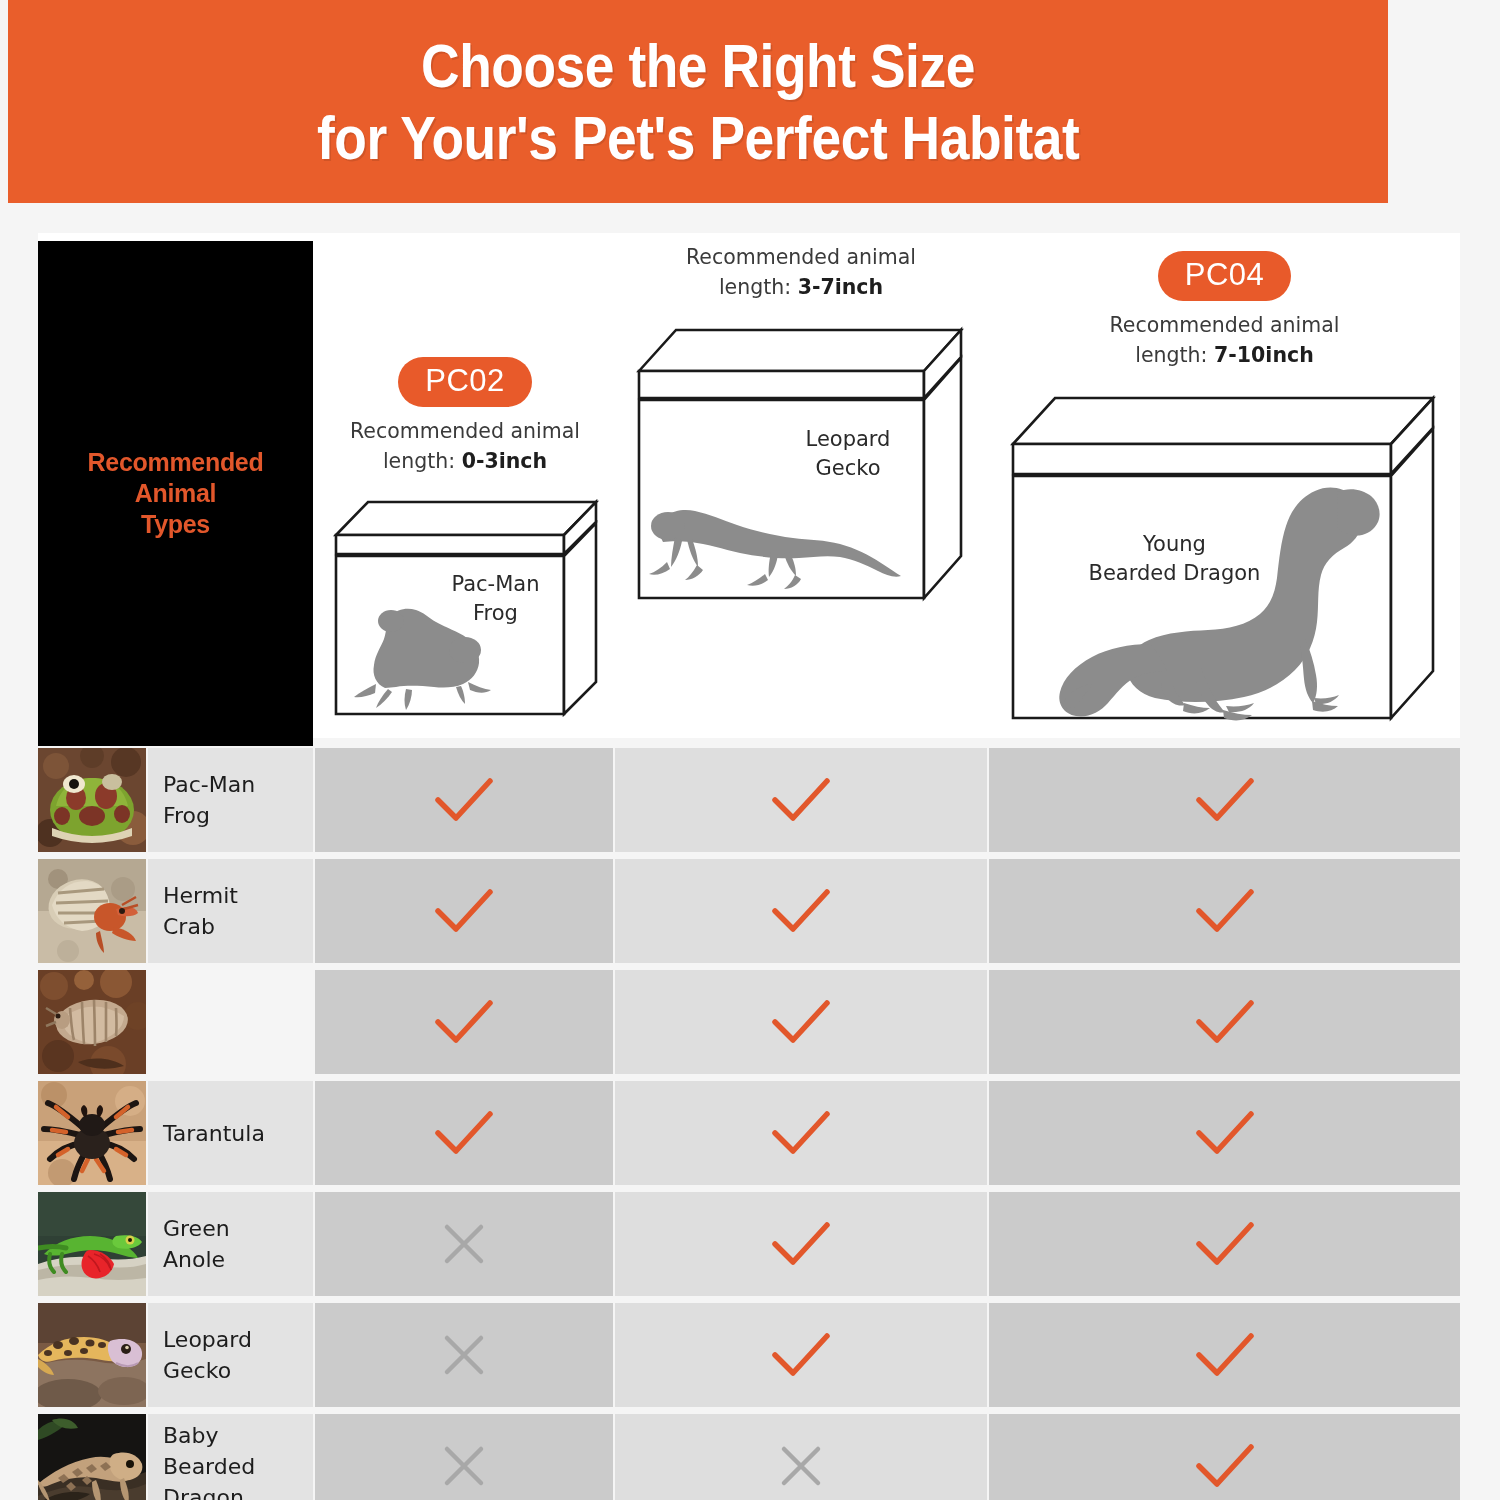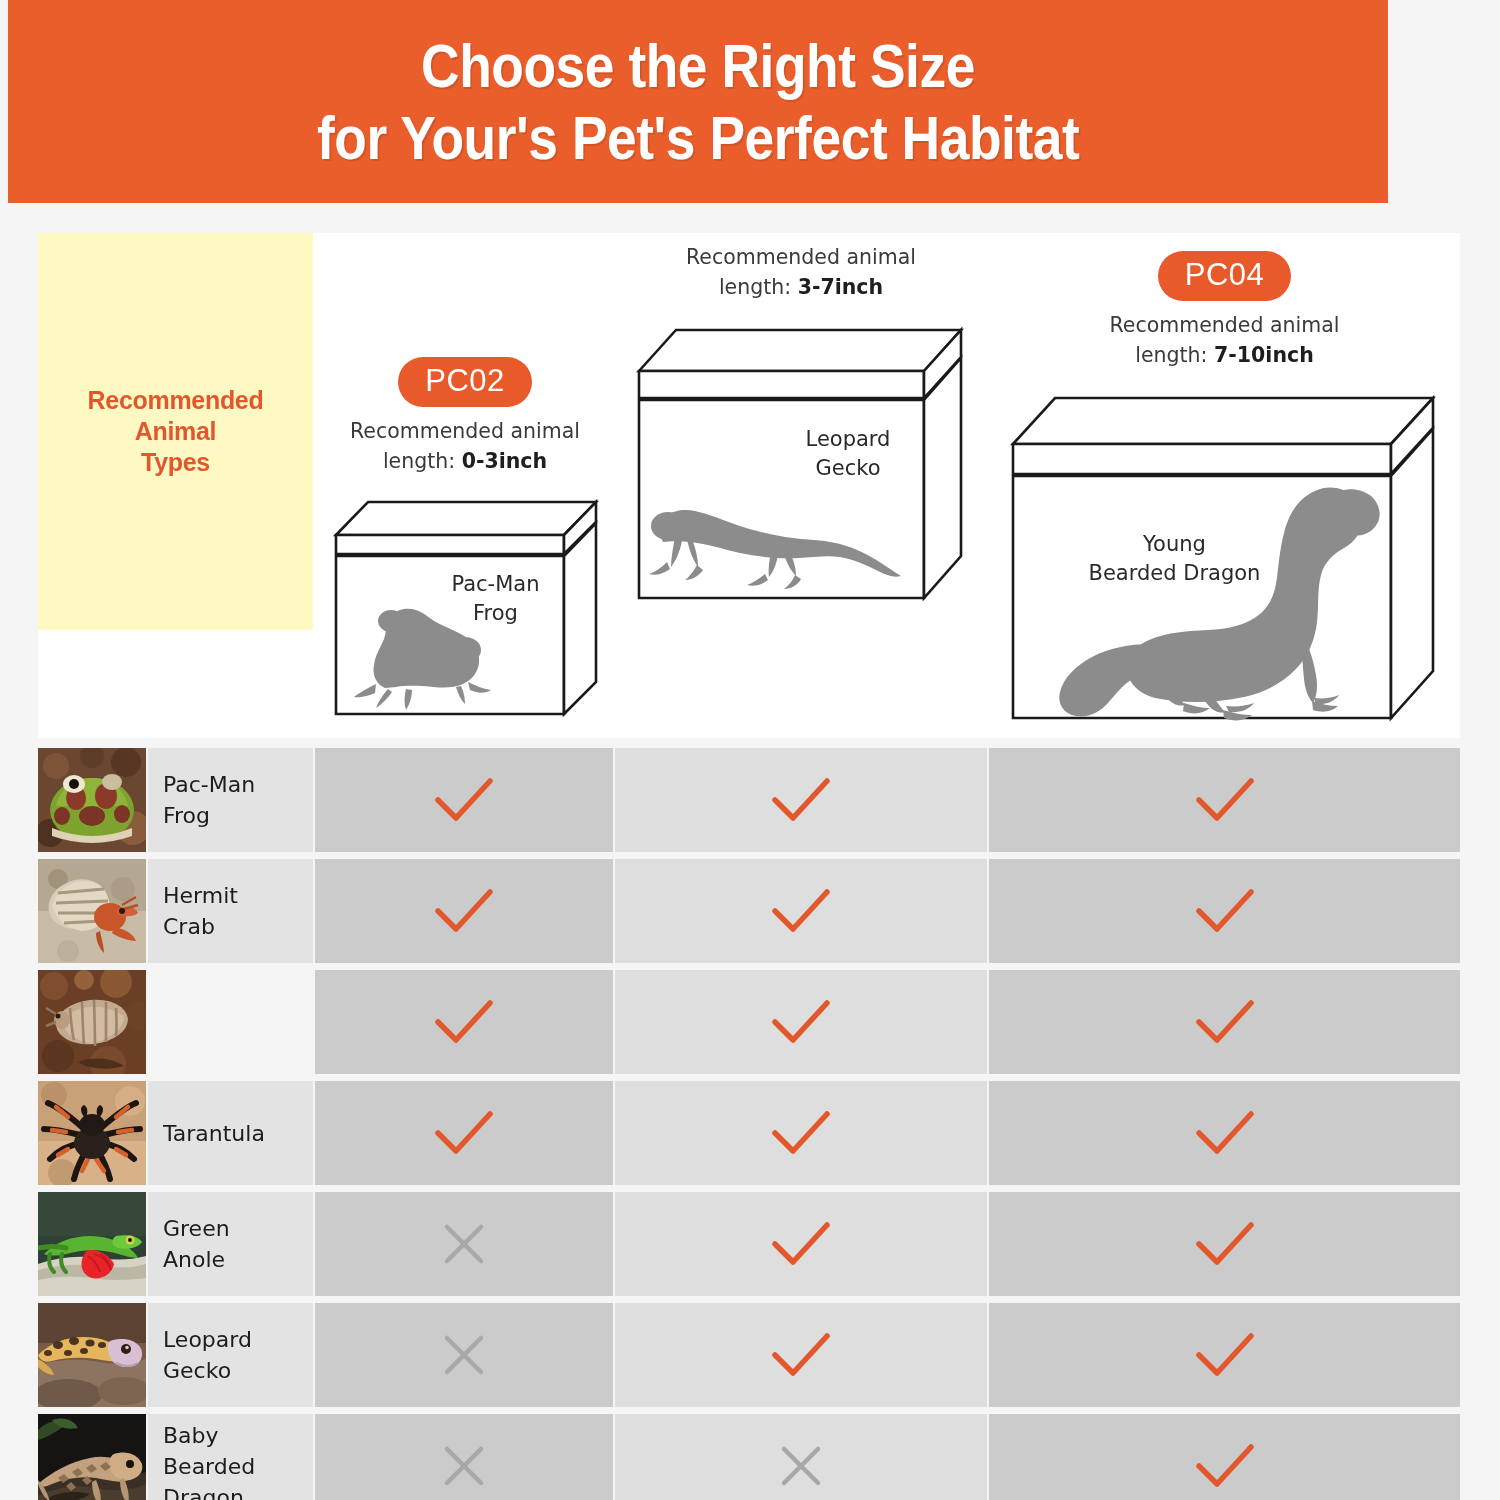--- a/index.html
+++ b/index.html
@@ -29,22 +29,22 @@
     white-space:nowrap;
     text-shadow:2px 2px 0 rgba(0,0,0,0.10);
   }
 
   
   .illo-band{
     position:absolute;left:38px;top:233px;width:1422px;height:505px;
     background:#ffffff;
   }
   .head-cell{
-    position:absolute;left:0px;top:0px;width:275px;height:397px;
-    background:#fef9c3;
+    position:absolute;left:0px;top:8px;width:275px;height:505px;
+    background:#000000;
     display:flex;align-items:center;justify-content:center;
   }
   .head-cell-text{
     color:#e2572b;
     font-family:"Liberation Sans", sans-serif;
     font-weight:bold;
     font-size:25px;
     line-height:31px;
     text-align:center;
     letter-spacing:-0.3px;

